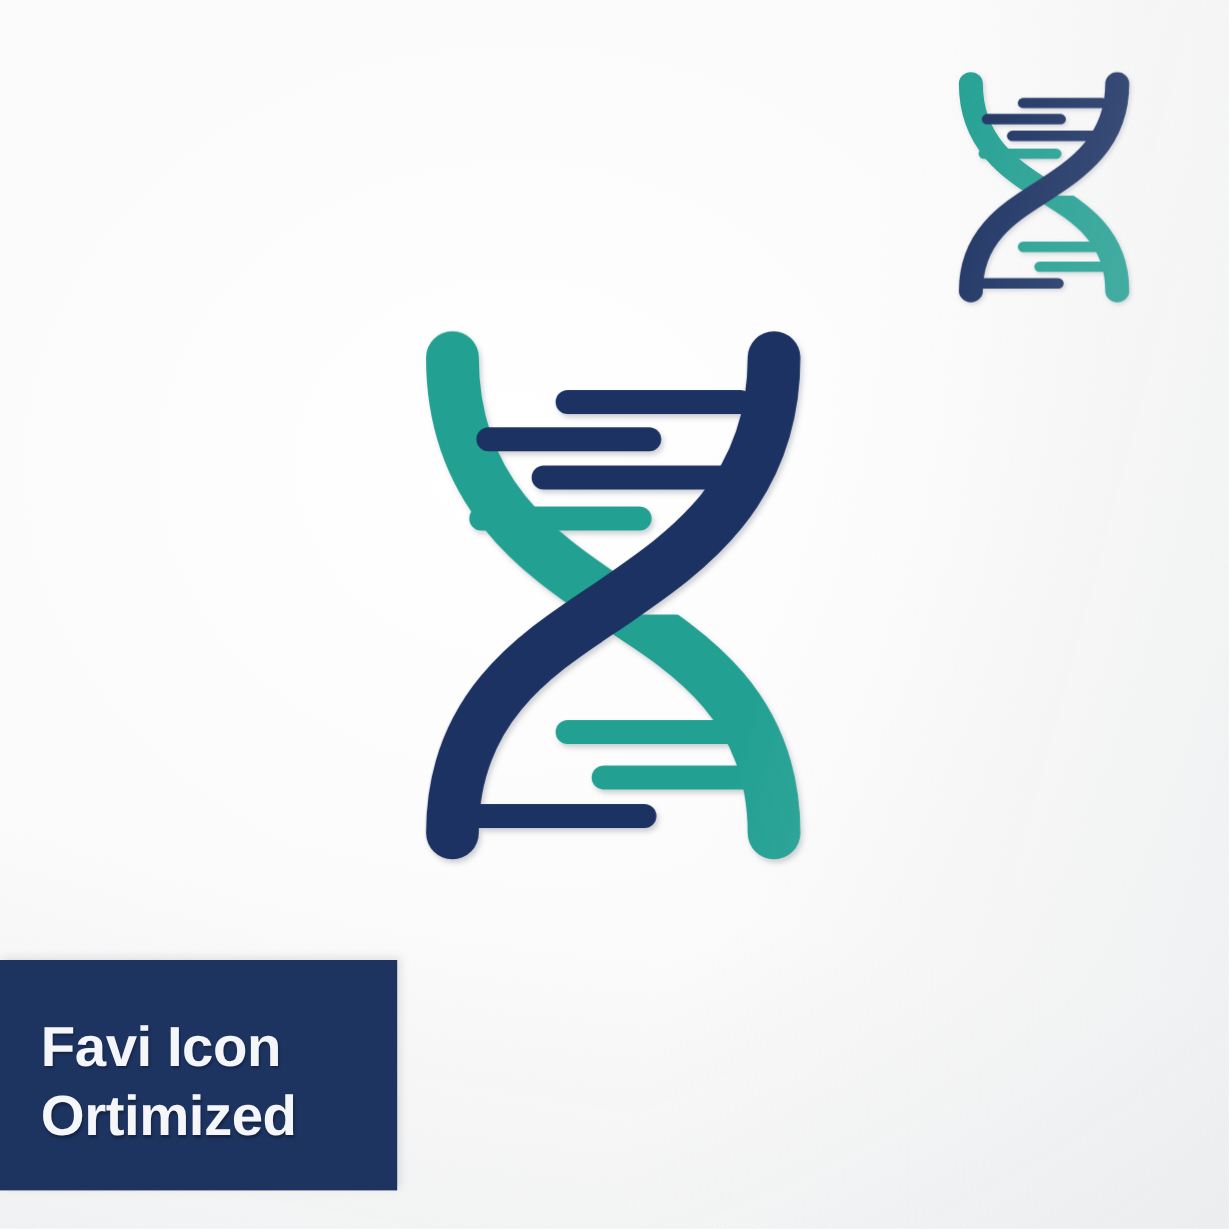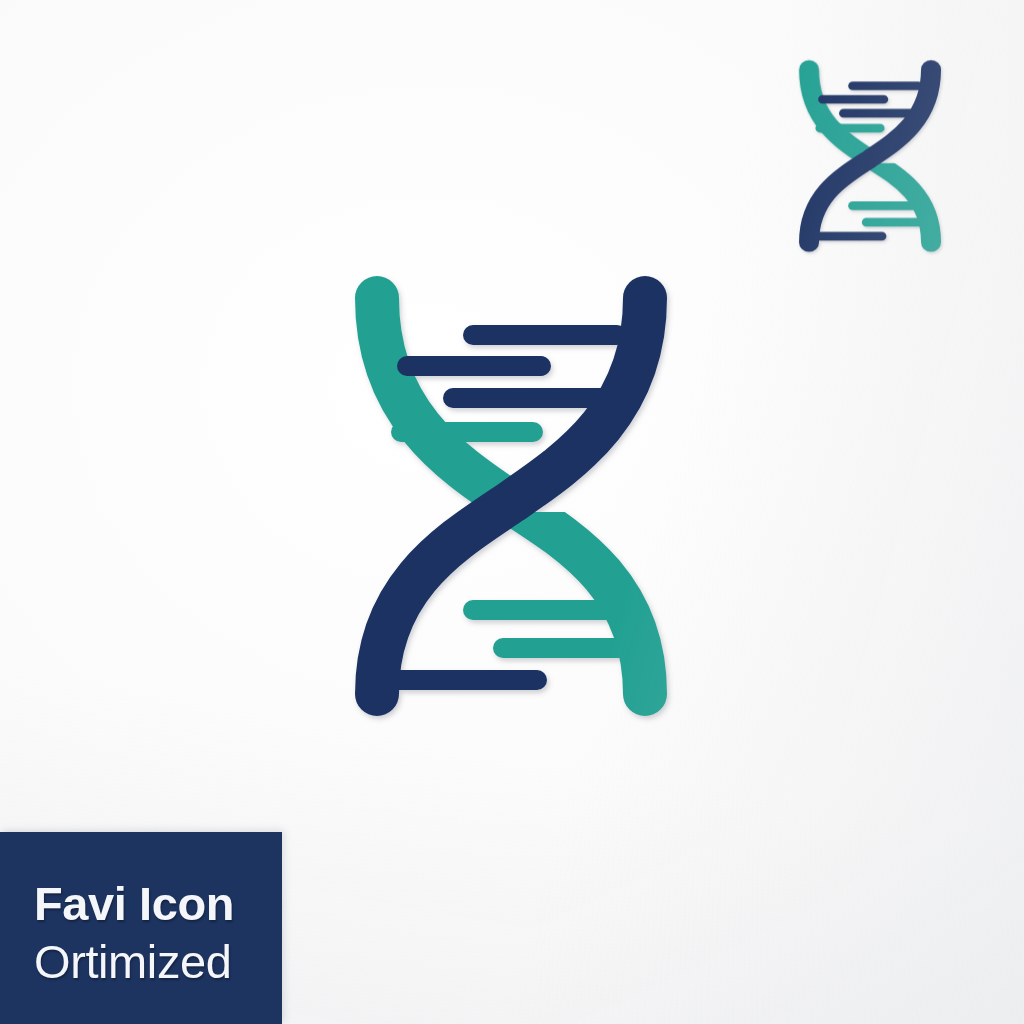--- a/index.html
+++ b/index.html
@@ -56,40 +56,40 @@
     display: block;
     width: 100%;
     height: 100%;
     overflow: visible;
   }
 
   
   #label-plate {
     position: absolute;
     left: 0;
-    top: 832px;
-    width: 282px;
+    top: 800px;
+    width: 331px;
     height: 192px;
     background: #1d3360;
     box-sizing: border-box;
     padding: 44px 0 0 34px;
     box-shadow: 2px -2px 7px rgba(120,125,135,0.22);
     z-index: 5;
   }
   #label-plate .line {
     color: #f4f6fa;
     font-family: "Liberation Sans", sans-serif;
     font-size: 47px;
     letter-spacing: -0.4px;
     line-height: 1.20;
     white-space: nowrap;
     text-shadow: 1px 2px 2px rgba(0,0,0,0.30);
   }
   #label-plate .line.primary   { font-weight: 700; }
-  #label-plate .line.secondary { font-weight: 400; margin-top: 2px; }
+  #label-plate .line.secondary { font-weight: 700; margin-top: 2px; }
 </style>
 </head>
 <body>
 
 <div id="canvas">
 
   <div class="dna-wrap" id="logo-main">
     <svg viewBox="0 0 312 468" xmlns="http://www.w3.org/2000/svg">
       <defs>
 

